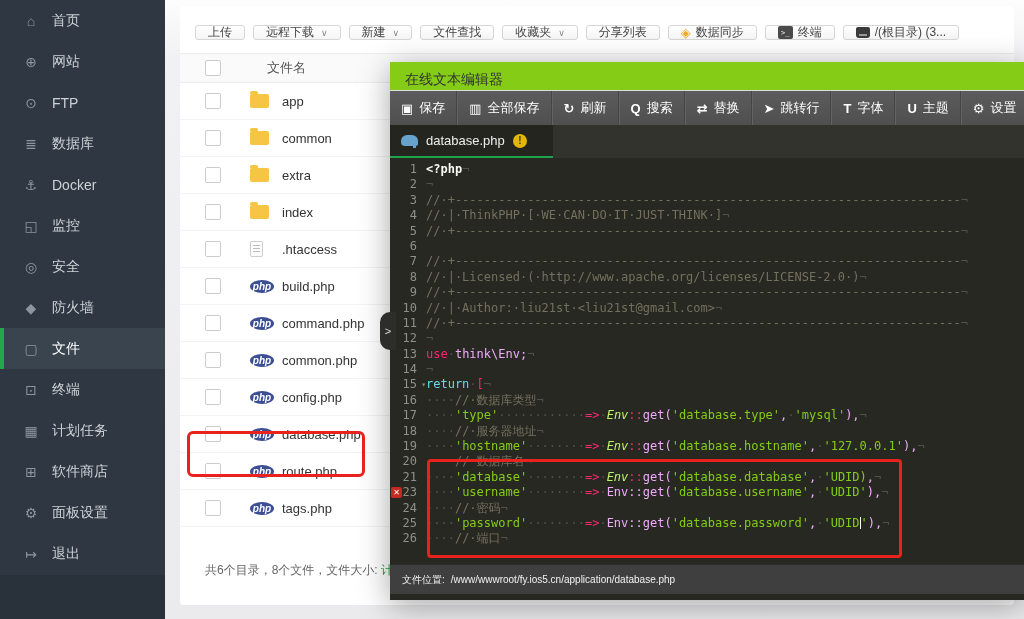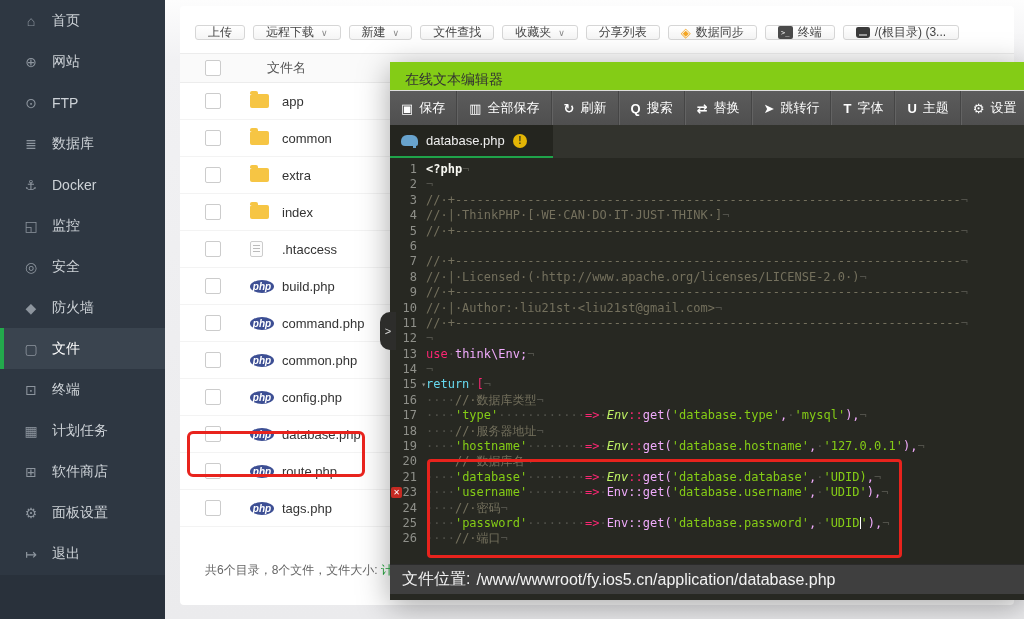--- a/index.html
+++ b/index.html
@@ -82,21 +82,21 @@
   .tk-b  { color:#f8f8f2; font-weight:bold; }
   .tk-pl { color:#f0abfc; }
   .tk-cm { color:#74705d; }
   .tk-ws { color:#51514a; }
   .tk-kw { color:#f92672; }
   .tk-ret{ color:#66d9ef; }
   .tk-var{ color:#bef264; font-style:italic; }
   .tk-str{ color:#84cc16; }
   .cursor{ display:inline-block; width:1px; height:12px; background:#fff; vertical-align:-2px; }
   .ed-status { height:30px; background:#3f3f3f; border-top:1px solid #2b2b2b; color:#f2f2f2;
-               font-size:16px; display:flex; align-items:center; padding-left:12px; gap:6px; }
+               font-size:10px; display:flex; align-items:center; padding-left:12px; gap:6px; }
   .handle { position:absolute; left:-10px; top:250px; width:16px; height:38px; background:#2d2d2b;
             border-radius:10px 0 0 10px; color:#ddd; font-size:11px;
             display:flex; align-items:center; justify-content:center; cursor:pointer; }
 
   
   .red-box { position:absolute; border:3px solid #e8231d; z-index:50; pointer-events:none; }
   .rb1 { left:187px; top:431px; width:178px; height:46px; border-radius:6px; }
   .rb2 { left:427px; top:459px; width:475px; height:99px; border-radius:4px; }
 </style>
 </head>

